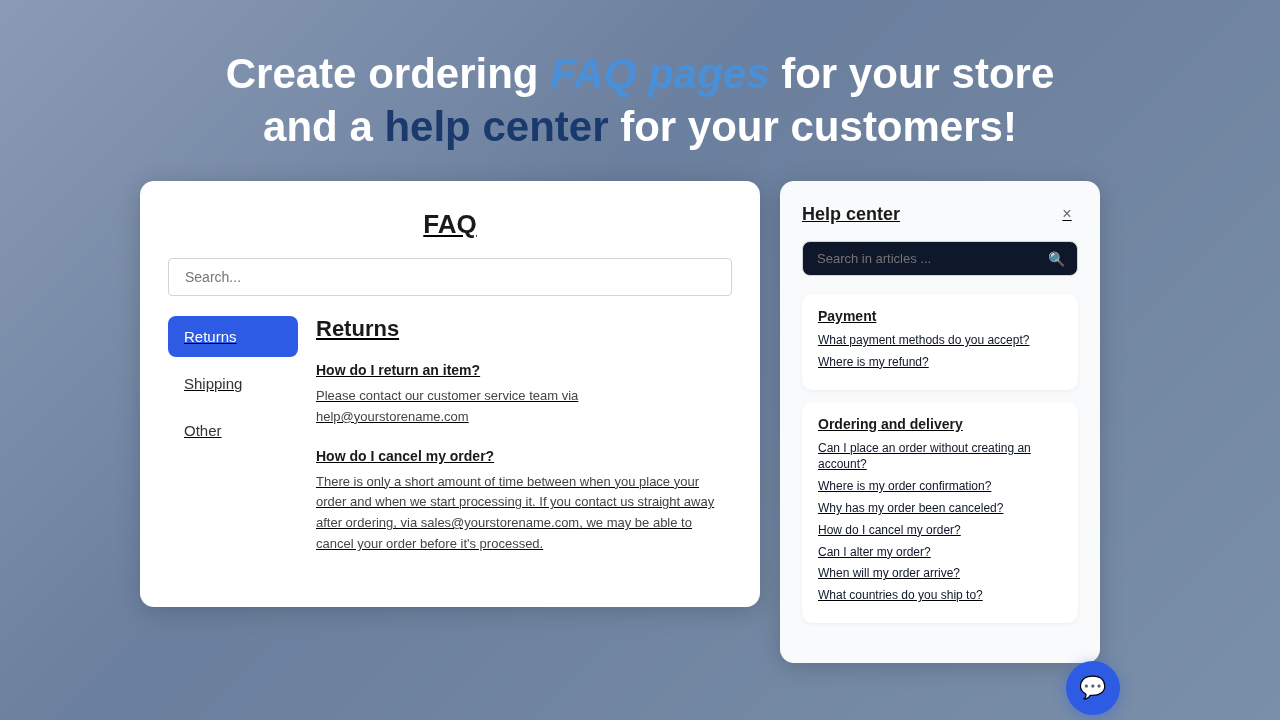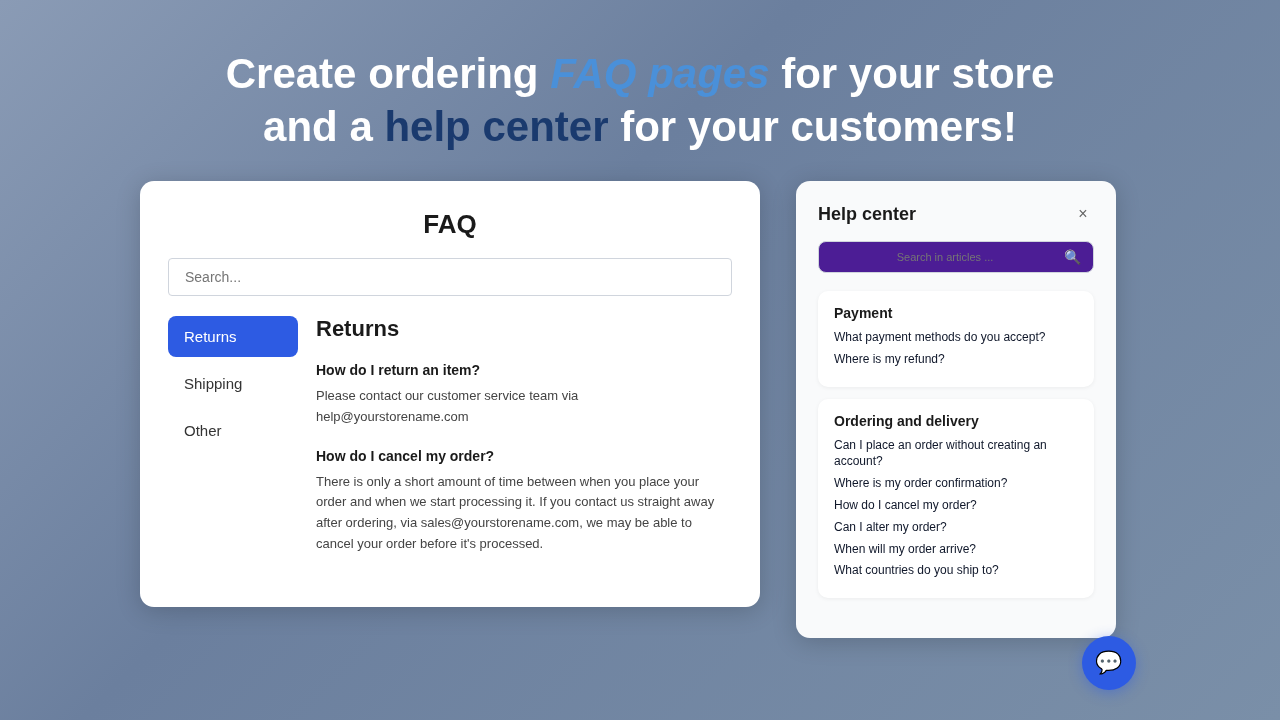--- a/index.html
+++ b/index.html
@@ -23,23 +23,24 @@
       font-size: 42px;
       font-weight: 700;
       line-height: 1.25;
     }
 
     .headline .highlight-blue { color: #4a90d9; font-style: italic; }
     .headline .highlight-dark { color: #1a3a6e; }
 
     .panels-row {
       display: flex;
-      gap: 36px;
+      gap: 20px;
       align-items: flex-start;
       width: 1000px;
+      text-decoration: underline;
     }
 
     
     .faq-panel {
       background: #ffffff;
       border-radius: 14px;
       padding: 28px 28px 32px;
       flex: 1;
       box-shadow: 0 4px 24px rgba(0,0,0,0.18);
       max-width: 620px;
@@ -155,25 +156,24 @@
     .help-search-wrap {
       position: relative;
       margin-bottom: 18px;
     }
 
     .help-search {
       width: 100%;
       padding: 9px 36px 9px 14px;
       border: 1.5px solid #d0d5dd;
       border-radius: 8px;
-      font-size: 11px;
+      font-size: 13px;
       color: #888;
-      background: #4c1d95;
+      background: #0f172a;
       outline: none;
-      text-align: center;
     }
 
     .help-search-icon {
       position: absolute;
       right: 12px;
       top: 50%;
       transform: translateY(-50%);
       color: #aaa;
       font-size: 14px;
     }
@@ -274,20 +274,21 @@
     <div class="help-section">
       <div class="help-section-title">Payment</div>
       <a class="help-link">What payment methods do you accept?</a>
       <a class="help-link">Where is my refund?</a>
     </div>
 
     <div class="help-section">
       <div class="help-section-title">Ordering and delivery</div>
       <a class="help-link">Can I place an order without creating an account?</a>
       <a class="help-link">Where is my order confirmation?</a>
+      <a class="help-link">Why has my order been canceled?</a>
       <a class="help-link">How do I cancel my order?</a>
       <a class="help-link">Can I alter my order?</a>
       <a class="help-link">When will my order arrive?</a>
       <a class="help-link">What countries do you ship to?</a>
     </div>
 
     <div class="chat-bubble">
       <span class="chat-bubble-icon">💬</span>
     </div>
   </div>

